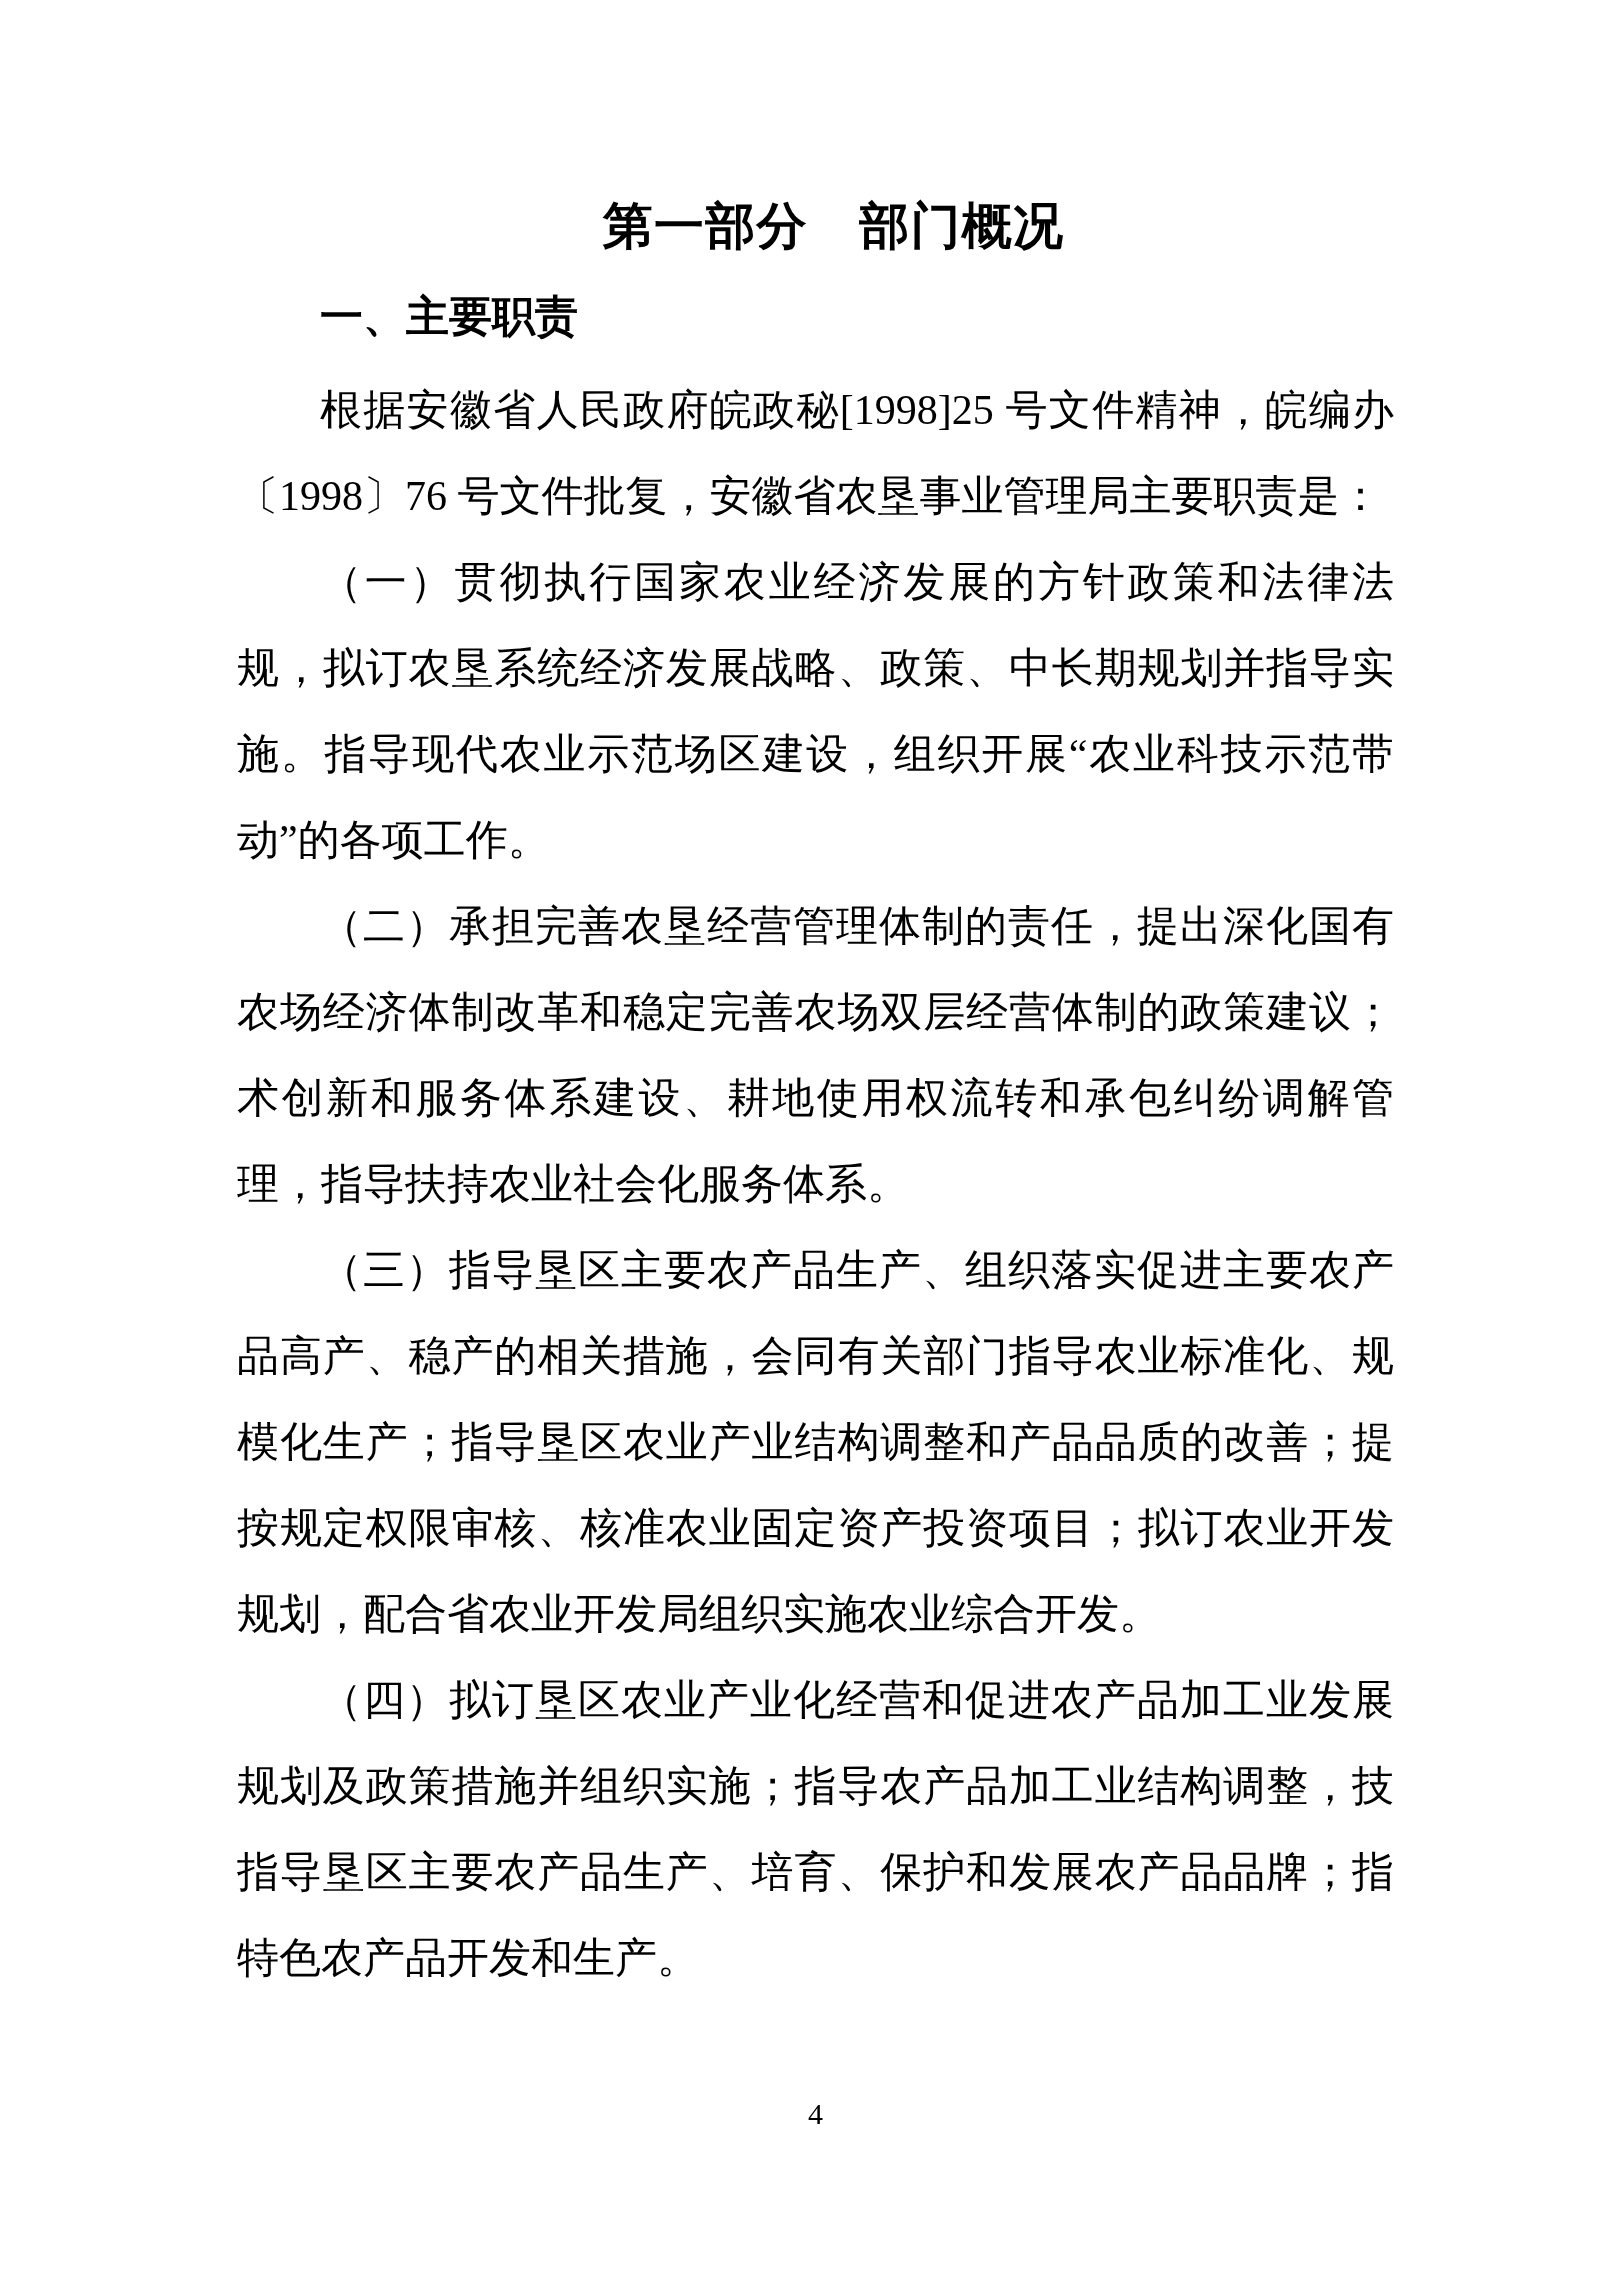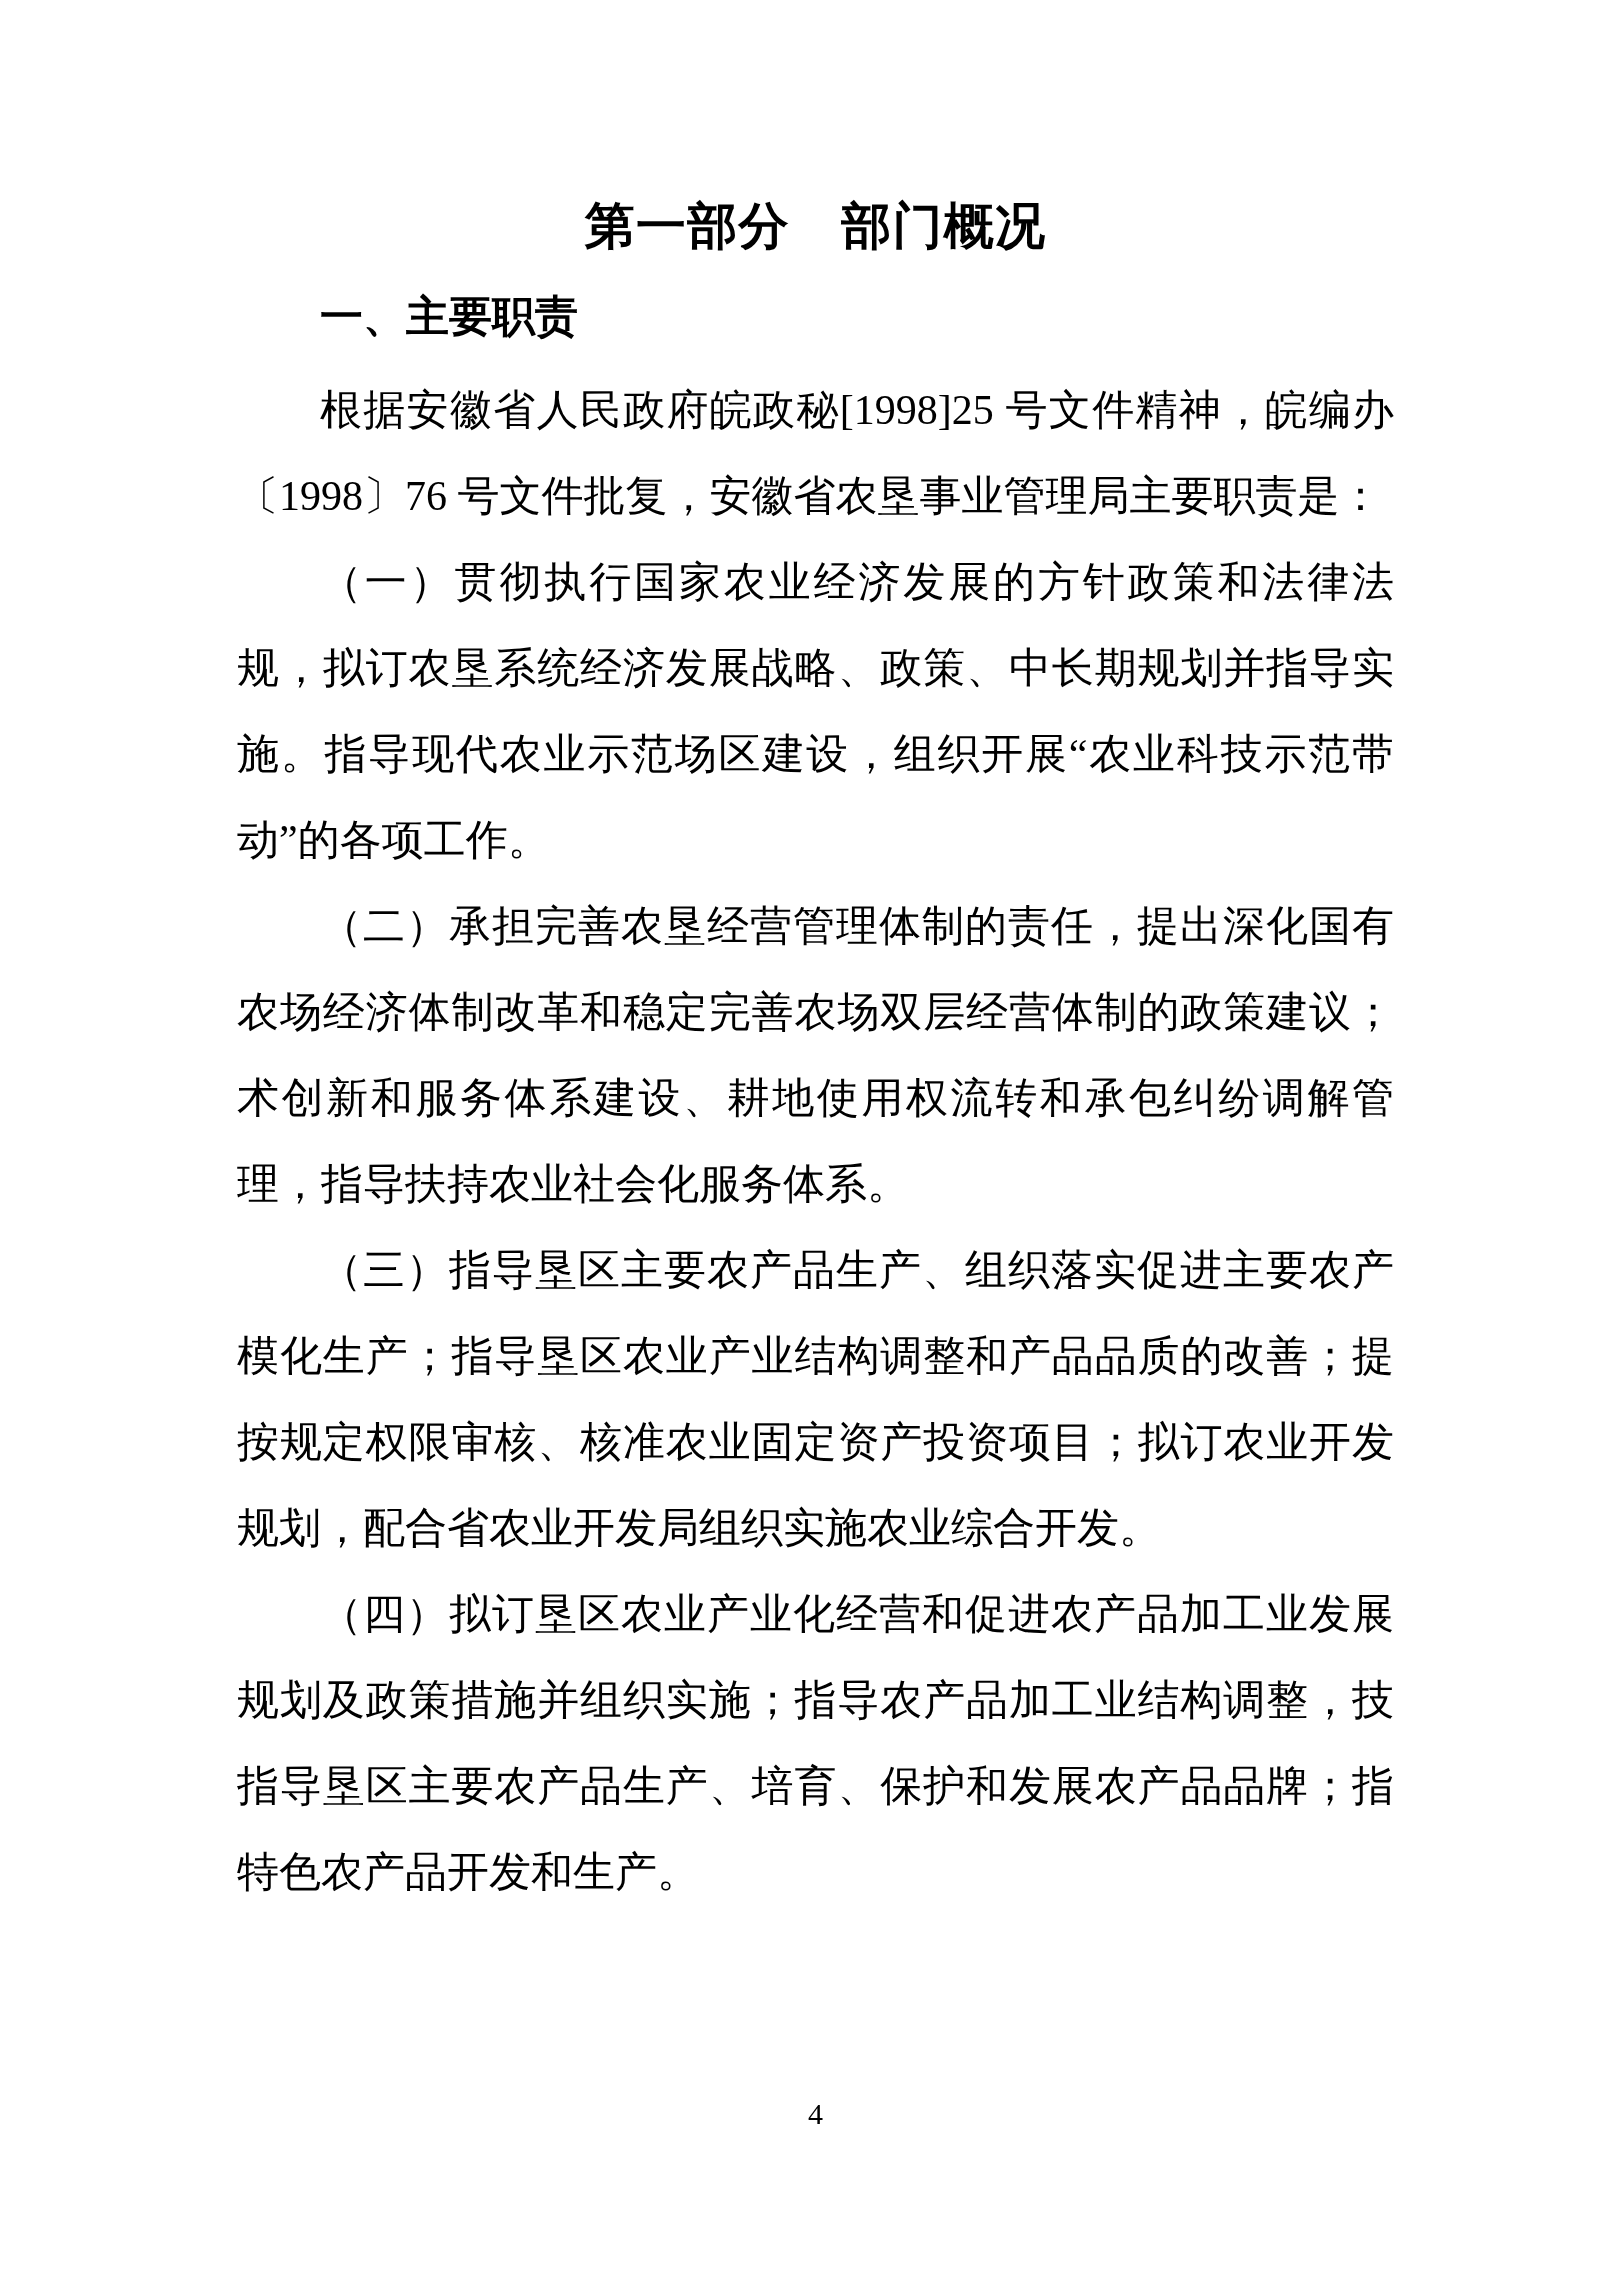--- a/index.html
+++ b/index.html
@@ -11,21 +11,21 @@
     position: relative;
     width: 1616px;
     height: 2284px;
     background: #ffffff;
     color: #000000;
     overflow: hidden;
   }
   .doc-title {
     position: absolute;
     top: 190px;
-    left: 237px;
+    left: 255px;
     width: 1157px;
     text-align: center;
     font-family: "Liberation Sans", "DejaVu Sans", sans-serif;
     font-weight: 700;
     font-size: 50px;
     line-height: 72px;
     letter-spacing: 1.3px;
     white-space: nowrap;
   }
   .section-heading {
@@ -86,20 +86,21 @@
       <div class="line plast">〔1998〕76 号文件批复，安徽省农垦事业管理局主要职责是：</div>
       <div class="line first">（一）贯彻执行国家农业经济发展的方针政策和法律法</div>
       <div class="line">规，拟订农垦系统经济发展战略、政策、中长期规划并指导实</div>
       <div class="line">施。指导现代农业示范场区建设，组织开展“农业科技示范带</div>
       <div class="line plast">动”的各项工作。</div>
       <div class="line first">（二）承担完善农垦经营管理体制的责任，提出深化国有</div>
       <div class="line">农场经济体制改革和稳定完善农场双层经营体制的政策建议；</div>
       <div class="line">术创新和服务体系建设、耕地使用权流转和承包纠纷调解管</div>
       <div class="line plast">理，指导扶持农业社会化服务体系。</div>
       <div class="line first">（三）指导垦区主要农产品生产、组织落实促进主要农产</div>
+      <div class="line">品高产、稳产的相关措施，会同有关部门指导农业标准化、规</div>
       <div class="line">模化生产；指导垦区农业产业结构调整和产品品质的改善；提</div>
       <div class="line">按规定权限审核、核准农业固定资产投资项目；拟订农业开发</div>
       <div class="line plast">规划，配合省农业开发局组织实施农业综合开发。</div>
       <div class="line first">（四）拟订垦区农业产业化经营和促进农产品加工业发展</div>
       <div class="line">规划及政策措施并组织实施；指导农产品加工业结构调整，技</div>
       <div class="line">指导垦区主要农产品生产、培育、保护和发展农产品品牌；指导</div>
       <div class="line plast">特色农产品开发和生产。</div>
     </div>
 
   <div class="page-number">4</div>

